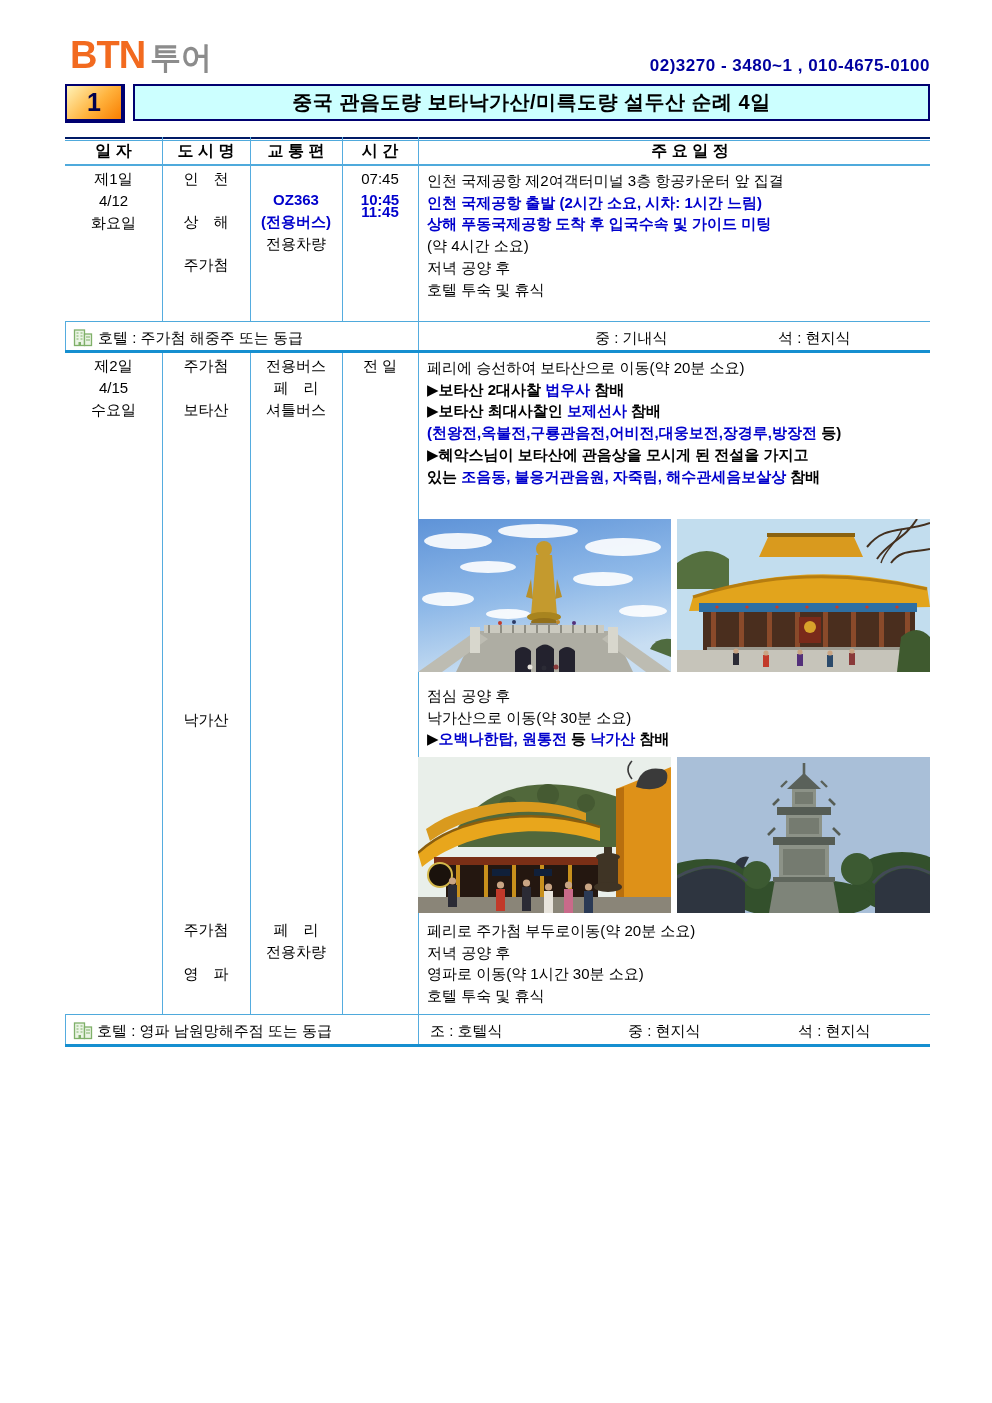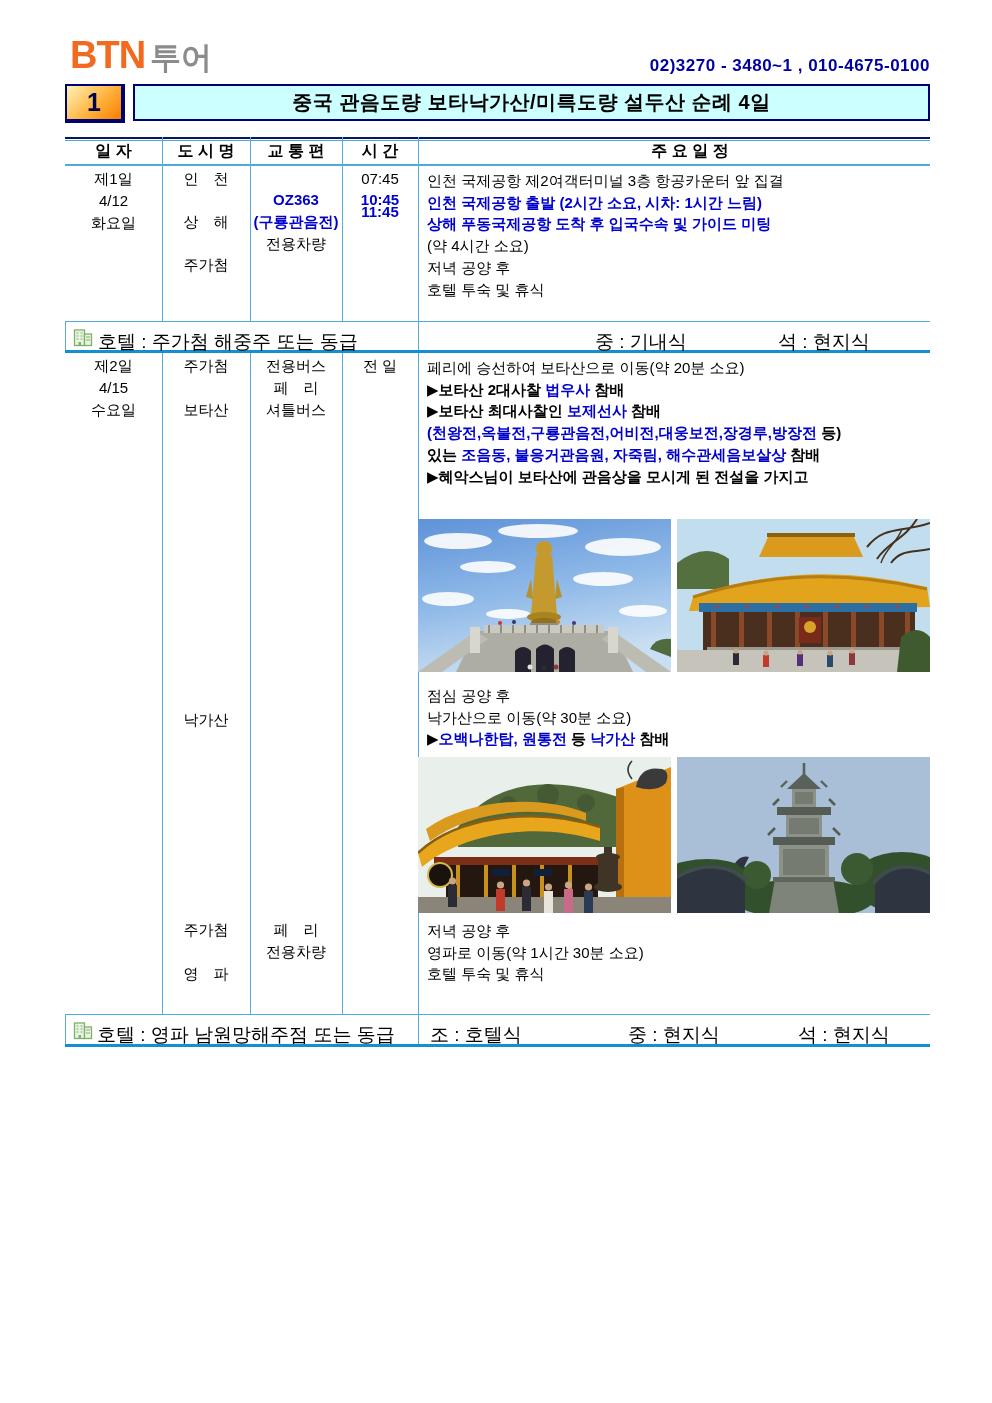--- a/index.html
+++ b/index.html
@@ -20,21 +20,21 @@
             background:#CCFFFF;border:2px solid #000070;font-size:20px;font-weight:700;color:#000;
             letter-spacing:.5px;white-space:nowrap;}
   
   .hline{position:absolute;background:#4FAADC;}
   .vline{position:absolute;width:1px;background:#55ACDF;}
   .navy{background:#001A66;}
   .thick{background:#168FD0;}
   
   .th{position:absolute;top:141px;font-weight:700;font-size:16px;text-align:center;white-space:nowrap;}
   .cc{position:absolute;text-align:center;font-size:15px;white-space:nowrap;}
-  .txt{position:absolute;font-size:19px;white-space:nowrap;}
+  .txt{position:absolute;font-size:15px;white-space:nowrap;}
   .bb{color:#0000CC;font-weight:700;}
   .blk{position:absolute;}
   .ln{line-height:21.7px;font-size:15px;white-space:nowrap;}
   .seg-k{color:#000;}
   .seg-kb{color:#000;font-weight:700;}
   .seg-bb{color:#0000CC;font-weight:700;}
   .photo{position:absolute;display:block;}
 </style>
 </head>
 <body>
@@ -75,21 +75,21 @@
   <div class="th" style="left:342px;width:76px">시 간</div>
   <div class="th" style="left:434px;width:512px">주 요 일 정</div>
 
   <div class="cc" style="left:65px;top:170px;width:97px">제1일</div>
   <div class="cc" style="left:65px;top:192px;width:97px">4/12</div>
   <div class="cc" style="left:65px;top:214px;width:97px">화요일</div>
   <div class="cc" style="left:162px;top:170px;width:88px">인　천</div>
   <div class="cc" style="left:162px;top:213px;width:88px">상　해</div>
   <div class="cc" style="left:162px;top:256px;width:88px">주가첨</div>
   <div class="cc bb" style="left:250px;top:191px;width:92px">OZ363</div>
-  <div class="cc bb" style="left:250px;top:213px;width:92px">(구룡관음전)</div>
+  <div class="cc bb" style="left:250px;top:213px;width:92px">(전용버스)</div>
   <div class="cc" style="left:250px;top:235px;width:92px">전용차량</div>
   <div class="cc" style="left:342px;top:170px;width:76px">07:45</div>
   <div class="cc bb" style="left:342px;top:191px;width:76px">10:45</div>
   <div class="cc bb" style="left:342px;top:203px;width:76px">11:45</div>
   <div class="blk" style="left:427px;top:170px;width:500px">
     <div class="ln"><span class="seg-k">인천 국제공항 제2여객터미널 3층 항공카운터 앞 집결</span></div>
     <div class="ln"><span class="seg-bb">인천 국제공항 출발 (2시간 소요, 시차: 1시간 느림)</span></div>
     <div class="ln"><span class="seg-bb">상해 푸동국제공항 도착 후 입국수속 및 가이드 미팅</span></div>
     <div class="ln"><span class="seg-k">(약 4시간 소요)</span></div>
     <div class="ln"><span class="seg-k">저녁 공양 후</span></div>
@@ -119,22 +119,22 @@
   <div class="cc" style="left:250px;top:401px;width:92px">셔틀버스</div>
   <div class="cc" style="left:250px;top:921px;width:92px">페　리</div>
   <div class="cc" style="left:250px;top:943px;width:92px">전용차량</div>
   <div class="cc" style="left:342px;top:357px;width:76px">전 일</div>
 
   <div class="blk" style="left:427px;top:357px;width:500px">
     <div class="ln"><span class="seg-k">페리에 승선하여 보타산으로 이동(약 20분 소요)</span></div>
     <div class="ln"><span class="seg-kb">▶보타산 2대사찰 </span><span class="seg-bb">법우사</span><span class="seg-kb"> 참배</span></div>
     <div class="ln"><span class="seg-kb">▶보타산 최대사찰인 </span><span class="seg-bb">보제선사</span><span class="seg-kb"> 참배</span></div>
     <div class="ln"><span class="seg-bb"> (천왕전,옥불전,구룡관음전,어비전,대웅보전,장경루,방장전</span><span class="seg-kb"> 등)</span></div>
+    <div class="ln"><span class="seg-kb">▶혜악스님이 보타산에 관음상을 모시게 된 전설을 가지고</span></div>
     <div class="ln"><span class="seg-kb">있는 </span><span class="seg-bb">조음동, 불응거관음원, 자죽림, 해수관세음보살상</span><span class="seg-kb"> 참배</span></div>
-    <div class="ln"><span class="seg-kb">▶혜악스님이 보타산에 관음상을 모시게 된 전설을 가지고</span></div>
   </div>
 
   <svg class="photo" style="left:418px;top:519px" width="253" height="153" viewBox="0 0 253 153">
     <defs>
         <linearGradient id="sky1" x1="0" y1="0" x2="0.3" y2="1">
       <stop offset="0" stop-color="#5E93D8"></stop>
           <stop offset="0.55" stop-color="#8FB9E8"></stop>
           <stop offset="1" stop-color="#C8DEF2"></stop>
     </linearGradient>
       </defs>
@@ -327,20 +327,21 @@
       <rect x="96" y="120" width="62" height="5" fill="#5F665C"></rect>
     </g>
     <path d="M0 122 C28 106 52 110 68 126 L68 156 L0 156 Z" fill="#2E3540"></path>
     <path d="M0 120 C28 104 54 108 70 124" stroke="#424A56" stroke-width="3" fill="none"></path>
     <path d="M58 106 Q64 98 72 100 L66 112 Z" fill="#2E3540"></path>
     <path d="M253 118 C230 106 210 112 198 128 L198 156 L253 156 Z" fill="#2E3540"></path>
     <path d="M253 116 C230 104 210 110 196 126" stroke="#424A56" stroke-width="3" fill="none"></path>
   </svg>
 
   <div class="blk" style="left:427px;top:920px;width:500px">
+    <div class="ln"><span class="seg-k">페리로 주가첨 부두로이동(약 20분 소요)</span></div>
     <div class="ln"><span class="seg-k">저녁 공양 후</span></div>
     <div class="ln"><span class="seg-k">영파로 이동(약 1시간 30분 소요)</span></div>
     <div class="ln"><span class="seg-k">호텔 투숙 및 휴식</span></div>
   </div>
 
   <svg class="abs" style="left:73px;top:1019px" width="20" height="21" viewBox="0 0 20 21">
     <rect x="1.5" y="4" width="10" height="15.5" fill="#EAF4E4" stroke="#7FB069" stroke-width="1.3"></rect>
     <rect x="11.5" y="8" width="7" height="11.5" fill="#EAF4E4" stroke="#7FB069" stroke-width="1.3"></rect>
     <path d="M3.5 7h2M7.5 7h2M3.5 10h2M7.5 10h2M3.5 13h2M7.5 13h2M13 11h4M13 14h4" stroke="#7FB069" stroke-width="1.2"></path>
     <rect x="5.5" y="16" width="2.5" height="3.5" fill="#7FB069"></rect>

